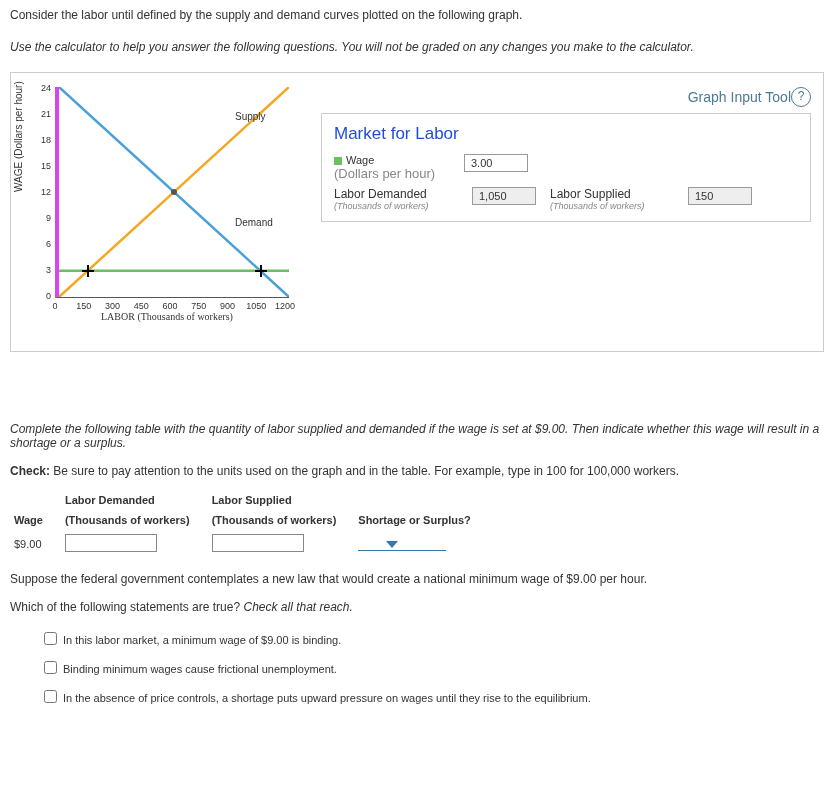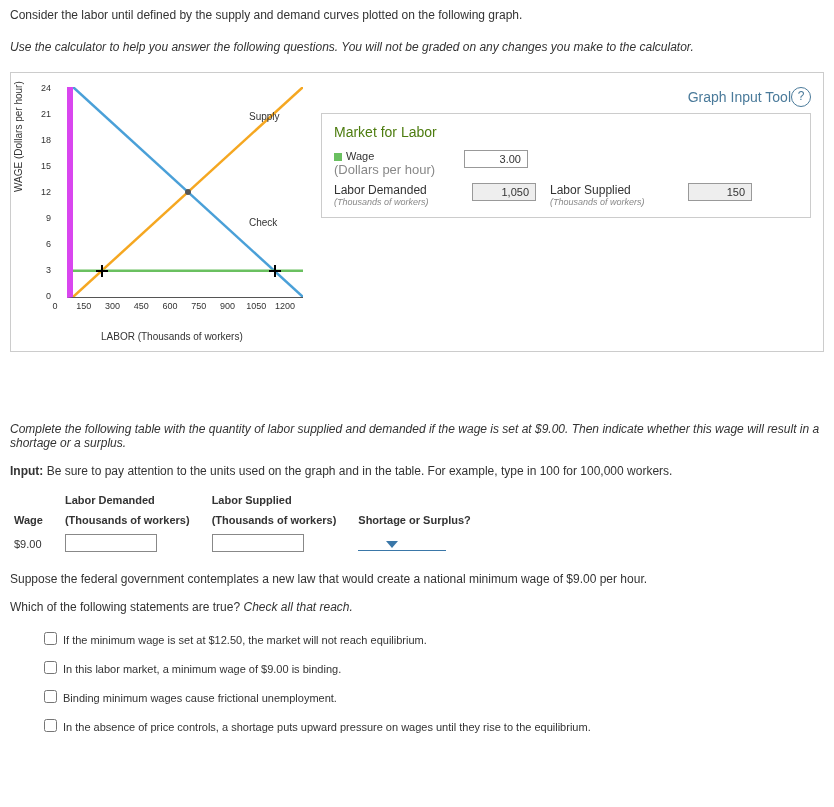--- a/index.html
+++ b/index.html
@@ -26,38 +26,38 @@
     position: relative;
     width: 280px;
     height: 250px;
   }
   .plot {
     position: absolute;
     left: 34px;
     top: 0;
     width: 230px;
     height: 210px;
-    border-left: 6px solid #d946ef;
+    border-left: 4px solid #d946ef;
     border-bottom: 1px solid #555;
-    margin-left: 12px;
   }
   .y-axis-label {
     position: absolute;
     left: -8px;
     top: 105px;
     transform: rotate(-90deg);
     transform-origin: left top;
     font-size: 10px;
     white-space: nowrap;
   }
   .x-axis-label {
     position: absolute;
     left: 80px;
-    top: 244px;
+    top: 224px;
     font-size: 10px;
+    font-family: Liberation Serif, serif;
   }
   .y-tick {
     position: absolute;
     left: 14px;
     font-size: 9px;
     width: 16px;
     text-align: right;
   }
   .x-tick {
     position: absolute;
@@ -89,28 +89,28 @@
     display:flex; justify-content:flex-end; align-items:center;
     color:#4a7a9a; font-size:14px; margin-bottom:6px;
   }
   .help-circle {
     width:18px; height:18px; border:1px solid #4a7a9a; border-radius:50%;
     color:#4a7a9a; font-size:12px; text-align:center; line-height:17px;
   }
   .market-panel {
     border:1px solid #ccc; padding:10px 12px;
   }
-  .mp-title { font-size:14px; color:#4d7c0f; margin-bottom:10px; }
+  .mp-title { font-size:17px; color:#1d4ed8; margin-bottom:10px; }
   .mp-row { display:flex; align-items:flex-start; gap:10px; margin-bottom:6px; }
   .mp-label { flex:0 0 120px; }
   .mp-label .main { font-size:11px; }
   .mp-label .sub { font-size:13px; color:#888; }
   .wage-swatch { display:inline-block; width:8px; height:8px; background:#6ac060; margin-right:4px; vertical-align:middle;}
   .val-box {
-    border:1px solid #999; padding:2px 6px; width:50px; text-align:right;
+    border:1px solid #999; padding:2px 6px; width:50px; 
     font-size:11px; background:#fff;
     display:inline-block; 
   }
   .val-box.ro { background:#eee; }
   .mp-grid { display:grid; grid-template-columns: 130px 70px 130px 55px; gap:8px; align-items:start; }
   .section-block { margin-top: 70px; }
   .qtext { margin: 14px 0; }
   .qtext i { font-style: italic; }
   .hint { margin:12px 0; }
   table.qt { border-collapse: collapse; margin: 6px 0 14px 0; }
@@ -152,21 +152,21 @@
     <div class="y-axis-label">WAGE (Dollars per hour)</div>
 
     <div class="plot">
       <svg class="line-svg" width="230" height="210">
         <line x1="0" y1="210" x2="230" y2="0" stroke="#f5a721" stroke-width="2.5"></line>
         <line x1="0" y1="0" x2="230" y2="210" stroke="#4aa0d8" stroke-width="2.5"></line>
         <line x1="0" y1="183.75" x2="230" y2="183.75" stroke="#6ac060" stroke-width="2.5"></line>
         <circle cx="115" cy="105" r="3" fill="#555"></circle>
       </svg>
       <div class="label-supply">Supply</div>
-      <div class="label-demand">Check</div>
+      <div class="label-demand">Demand</div>
       <div class="drag-handle" style="left:23px; top:178px;"></div>
       <div class="drag-handle" style="left:196px; top:178px;"></div>
     </div>
 
     <div class="x-tick" style="left:34px">0</div>
     <div class="x-tick" style="left:62.75px">150</div>
     <div class="x-tick" style="left:91.5px">300</div>
     <div class="x-tick" style="left:120.25px">450</div>
     <div class="x-tick" style="left:149px">600</div>
     <div class="x-tick" style="left:177.75px">750</div>
@@ -205,21 +205,21 @@
         </div>
         <div><span class="val-box ro">150</span></div>
       </div>
     </div>
   </div>
 </div>
 
 <div class="section-block">
   <div class="qtext"><i>Complete the following table with the quantity of labor supplied and demanded if the wage is set at $9.00. Then indicate whether this wage will result in a shortage or a surplus.</i></div>
   <div class="hint">
-    <b>Input:</b><span> Be sure to pay attention to the units used on the graph and in the table. For example, type in 100 for 100,000 workers.</span>
+    <b>Check:</b><span> Be sure to pay attention to the units used on the graph and in the table. For example, type in 100 for 100,000 workers.</span>
   </div>
 
   <table class="qt">
     <tbody>
         <tr>
       <th></th>
       <th>Labor Demanded</th>
       <th>Labor Supplied</th>
       <th></th>
     </tr>
@@ -238,18 +238,17 @@
   </tbody>
     </table>
 
   <div class="qtext">Suppose the federal government contemplates a new law that would create a national minimum wage of $9.00 per hour.</div>
 
   <div class="qtext">
     <span>Which of the following statements are true?</span><i> Check all that reach.</i>
   </div>
 
   <div class="cb-list">
-    <div class="cb-row"><input type="checkbox" style=""><span>If the minimum wage is set at $12.50, the market will not reach equilibrium.</span></div>
     <div class="cb-row"><input type="checkbox" style=""><span>In this labor market, a minimum wage of $9.00 is binding.</span></div>
     <div class="cb-row"><input type="checkbox" style=""><span>Binding minimum wages cause frictional unemployment.</span></div>
     <div class="cb-row"><input type="checkbox" style=""><span>In the absence of price controls, a shortage puts upward pressure on wages until they rise to the equilibrium.</span></div>
   </div>
 </div>
 
 </body></html>

